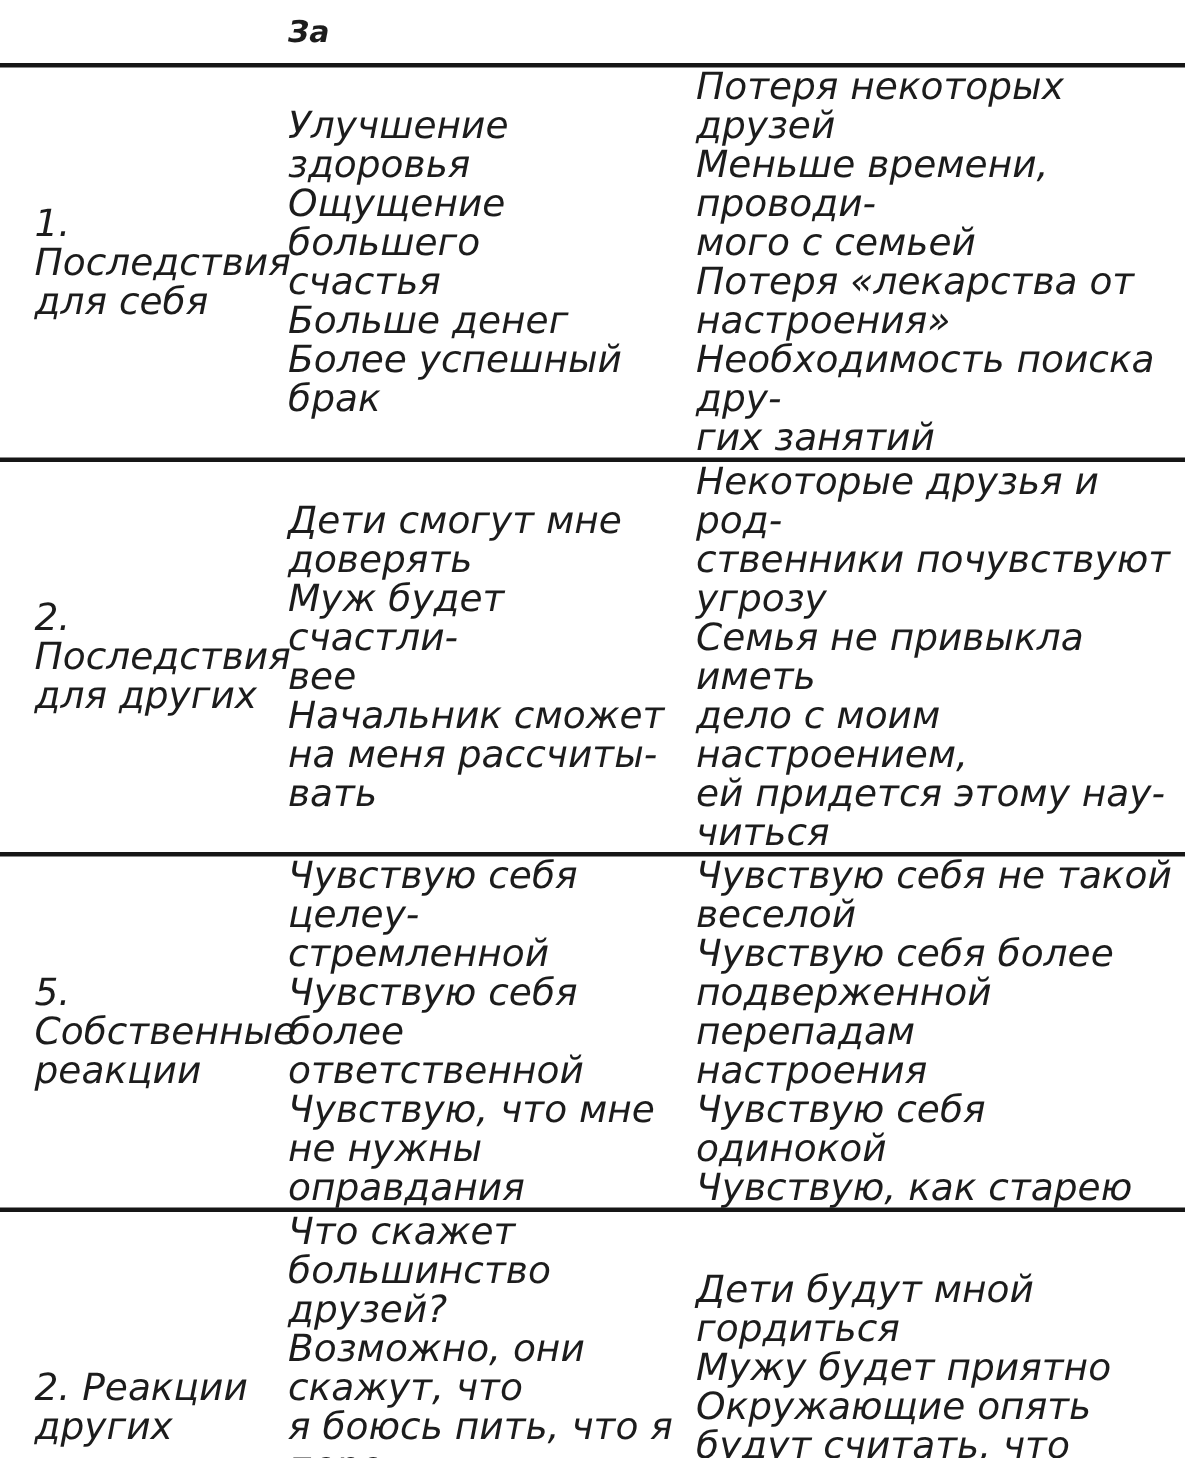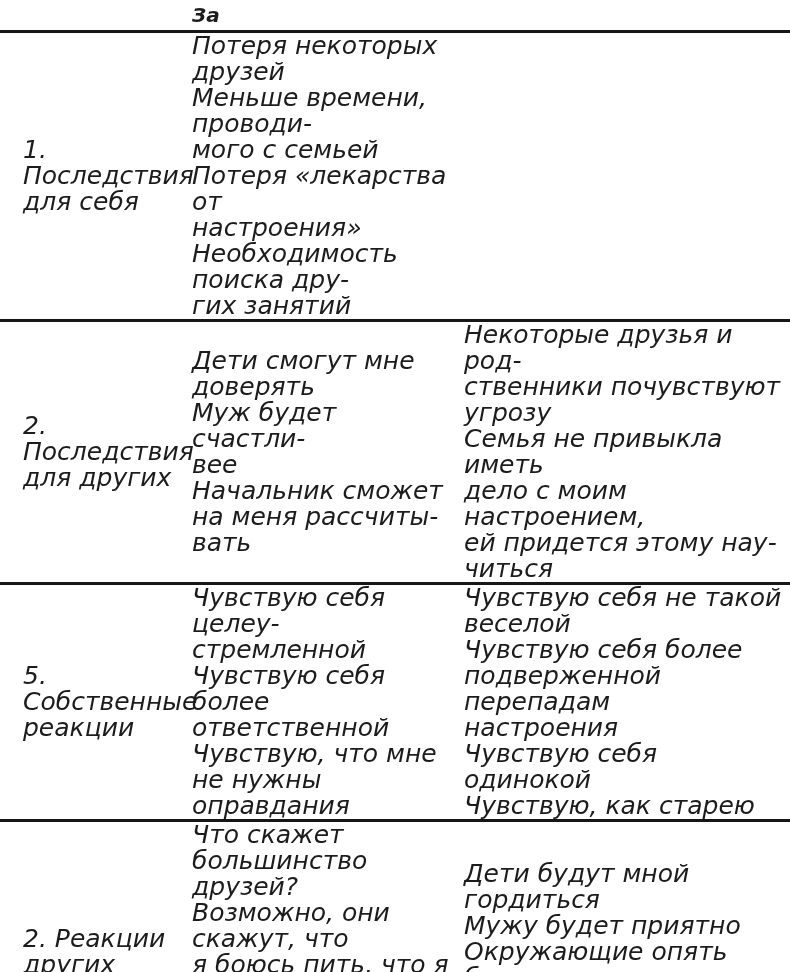--- a/index.html
+++ b/index.html
@@ -18,21 +18,21 @@
     width: 790px;
     font-style: italic;
     box-sizing: border-box;
   }
   .grid-row {
     display: grid;
     grid-template-columns: 185px 272px 1fr;
     box-sizing: border-box;
   }
   .header-row {
-    height: 30px;
+    height: 42px;
     align-items: center;
     text-align: center;
   }
   .header-row .cell-inner {
     font-weight: 700;
     font-size: 20px;
     line-height: 24px;
   }
   .body-row {
     border-top: 3px solid #161616;
@@ -67,20 +67,27 @@
     <div class="cell label-cell"></div>
     <div class="cell za-cell">
       <div class="cell-inner">За</div>
     </div>
   </div>
 
   <div class="grid-row body-row r1">
     <div class="cell label-cell">
       <div class="cell-inner">1. Последствия
 для себя</div>
+    </div>
+    <div class="cell za-cell">
+      <div class="cell-inner">Улучшение здоровья
+Ощущение большего
+счастья
+Больше денег
+Более успешный брак</div>
     </div>
     <div class="cell protiv-cell">
       <div class="cell-inner">Потеря некоторых друзей
 Меньше времени, проводи-
 мого с семьей
 Потеря «лекарства от
 настроения»
 Необходимость поиска дру-
 гих занятий</div>
     </div>

